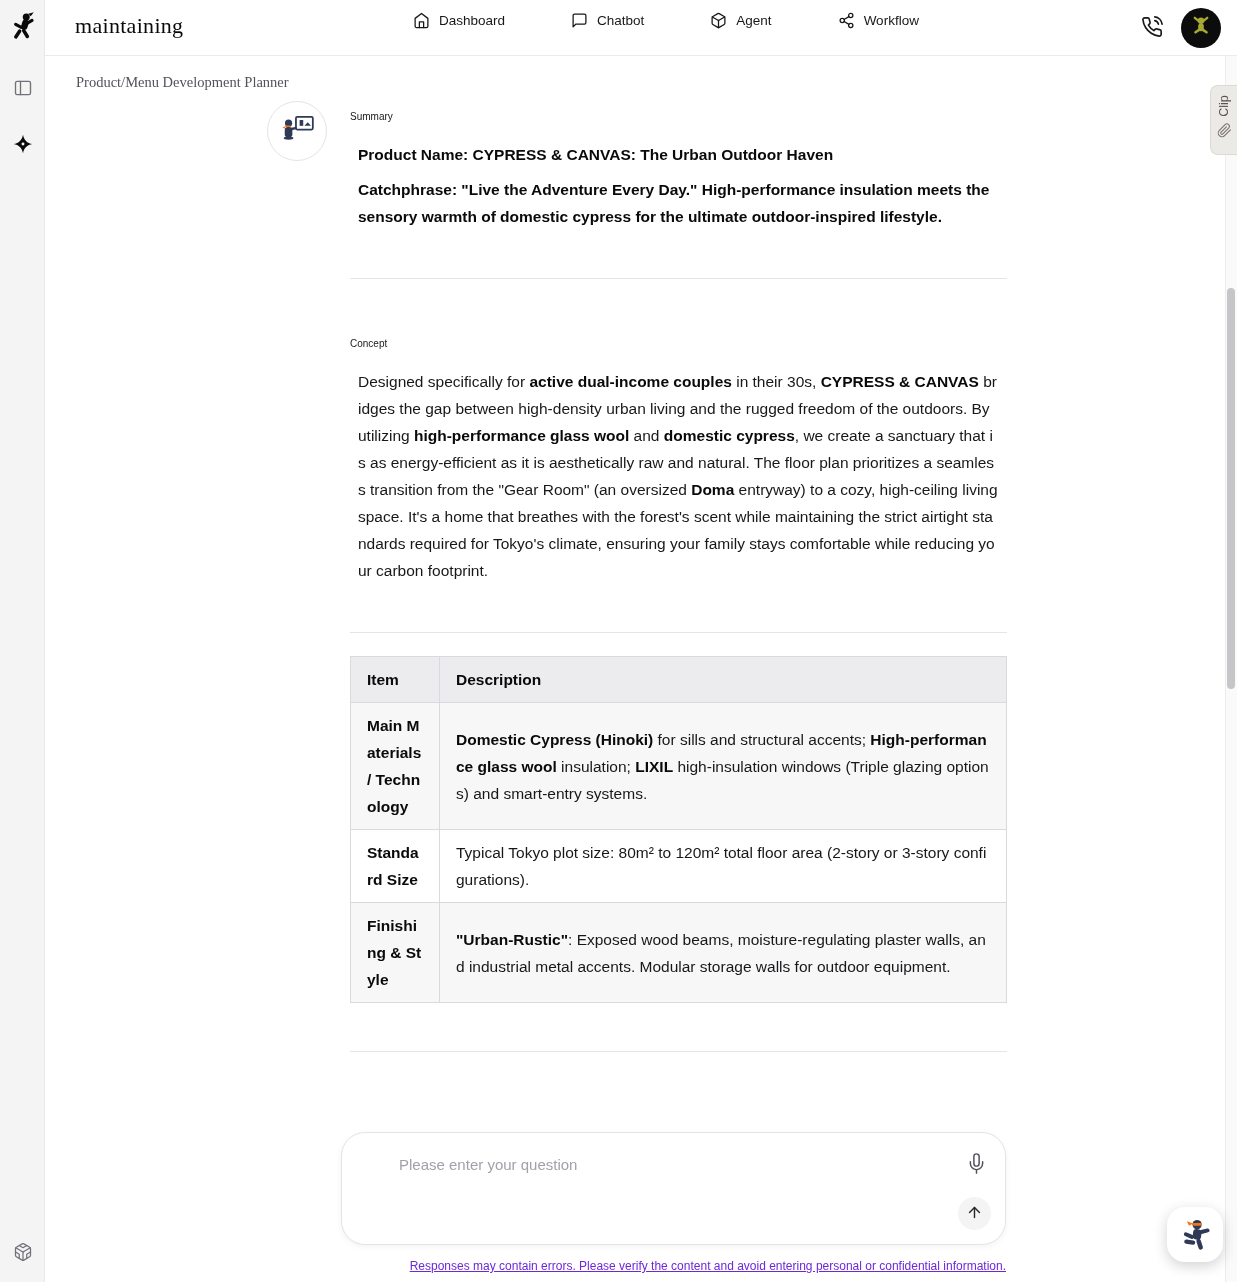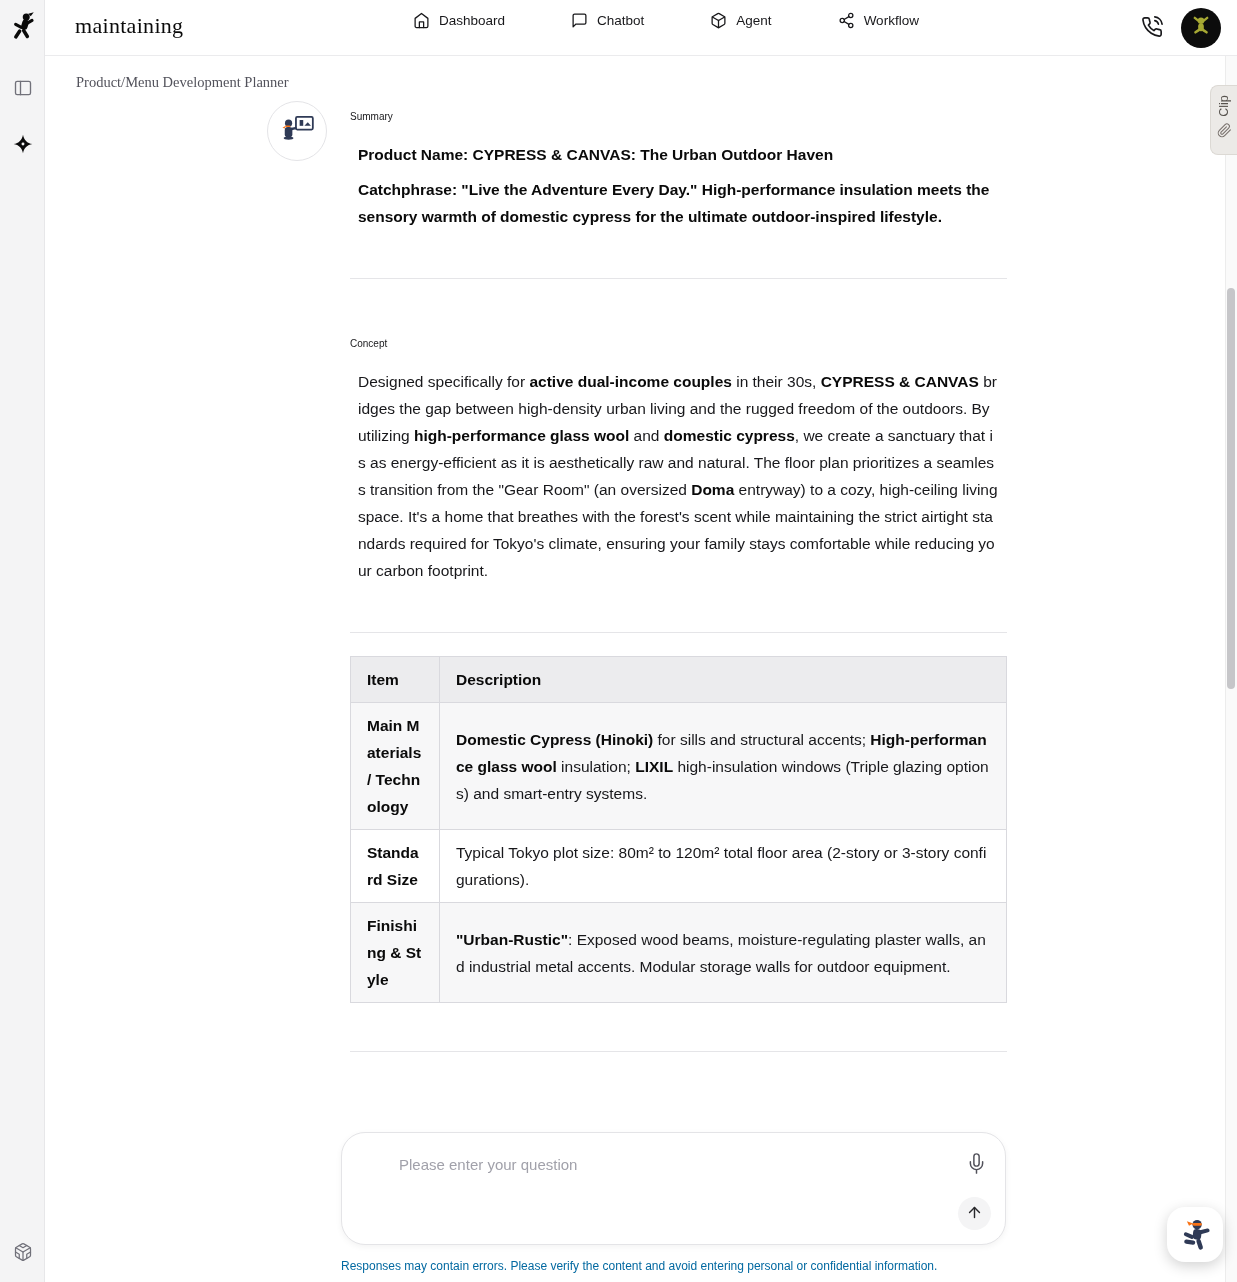--- a/index.html
+++ b/index.html
@@ -70,21 +70,21 @@
     position:absolute; left:24px; top:10px; width:560px; height:60px;
     border:none; outline:none; resize:none; background:transparent;
     font-family:inherit; font-size:15px; color:#18181b; line-height:24px; padding-top:10px;margin-left:31px;
   }
   .chat-box textarea::placeholder { color:#a1a1aa; }
   .mic-btn { position:absolute; right:18px; top:20px; }
   .send-btn {
     position:absolute; right:14px; bottom:14px; width:33px; height:33px; border-radius:50%;
     background:#f4f4f5; border:none; cursor:pointer; display:flex; align-items:center; justify-content:center;
   }
-  .disclaimer { position:absolute; left:295px; bottom:9px; width:665px; text-align:left; font-size:12px; color:#0369a1; }
+  .disclaimer { position:absolute; left:295px; bottom:9px; width:665px; text-align:right; font-size:12px; color:#6d28d9;text-decoration:underline; }
   
   .scroll-track { position:absolute; right:0; top:56px; bottom:0; width:12px; background:#fafafa; border-left:1px solid #ececec; z-index:4; }
   .scroll-thumb { position:absolute; right:2px; top:232px; width:8px; height:401px; border-radius:4px; background:#c6c6c9; }
   .clip-tab {
     position:absolute; right:0; top:85px; width:27px; height:70px;
     background:#eceae7; border:1px solid #dcd9d4; border-right:none; border-radius:8px 0 0 8px;
     display:flex; flex-direction:column; align-items:center; justify-content:center; gap:10px;
     cursor:pointer; z-index:7;
   }
   .clip-label { transform:rotate(-90deg); font-size:12.5px; color:#57534e; }

